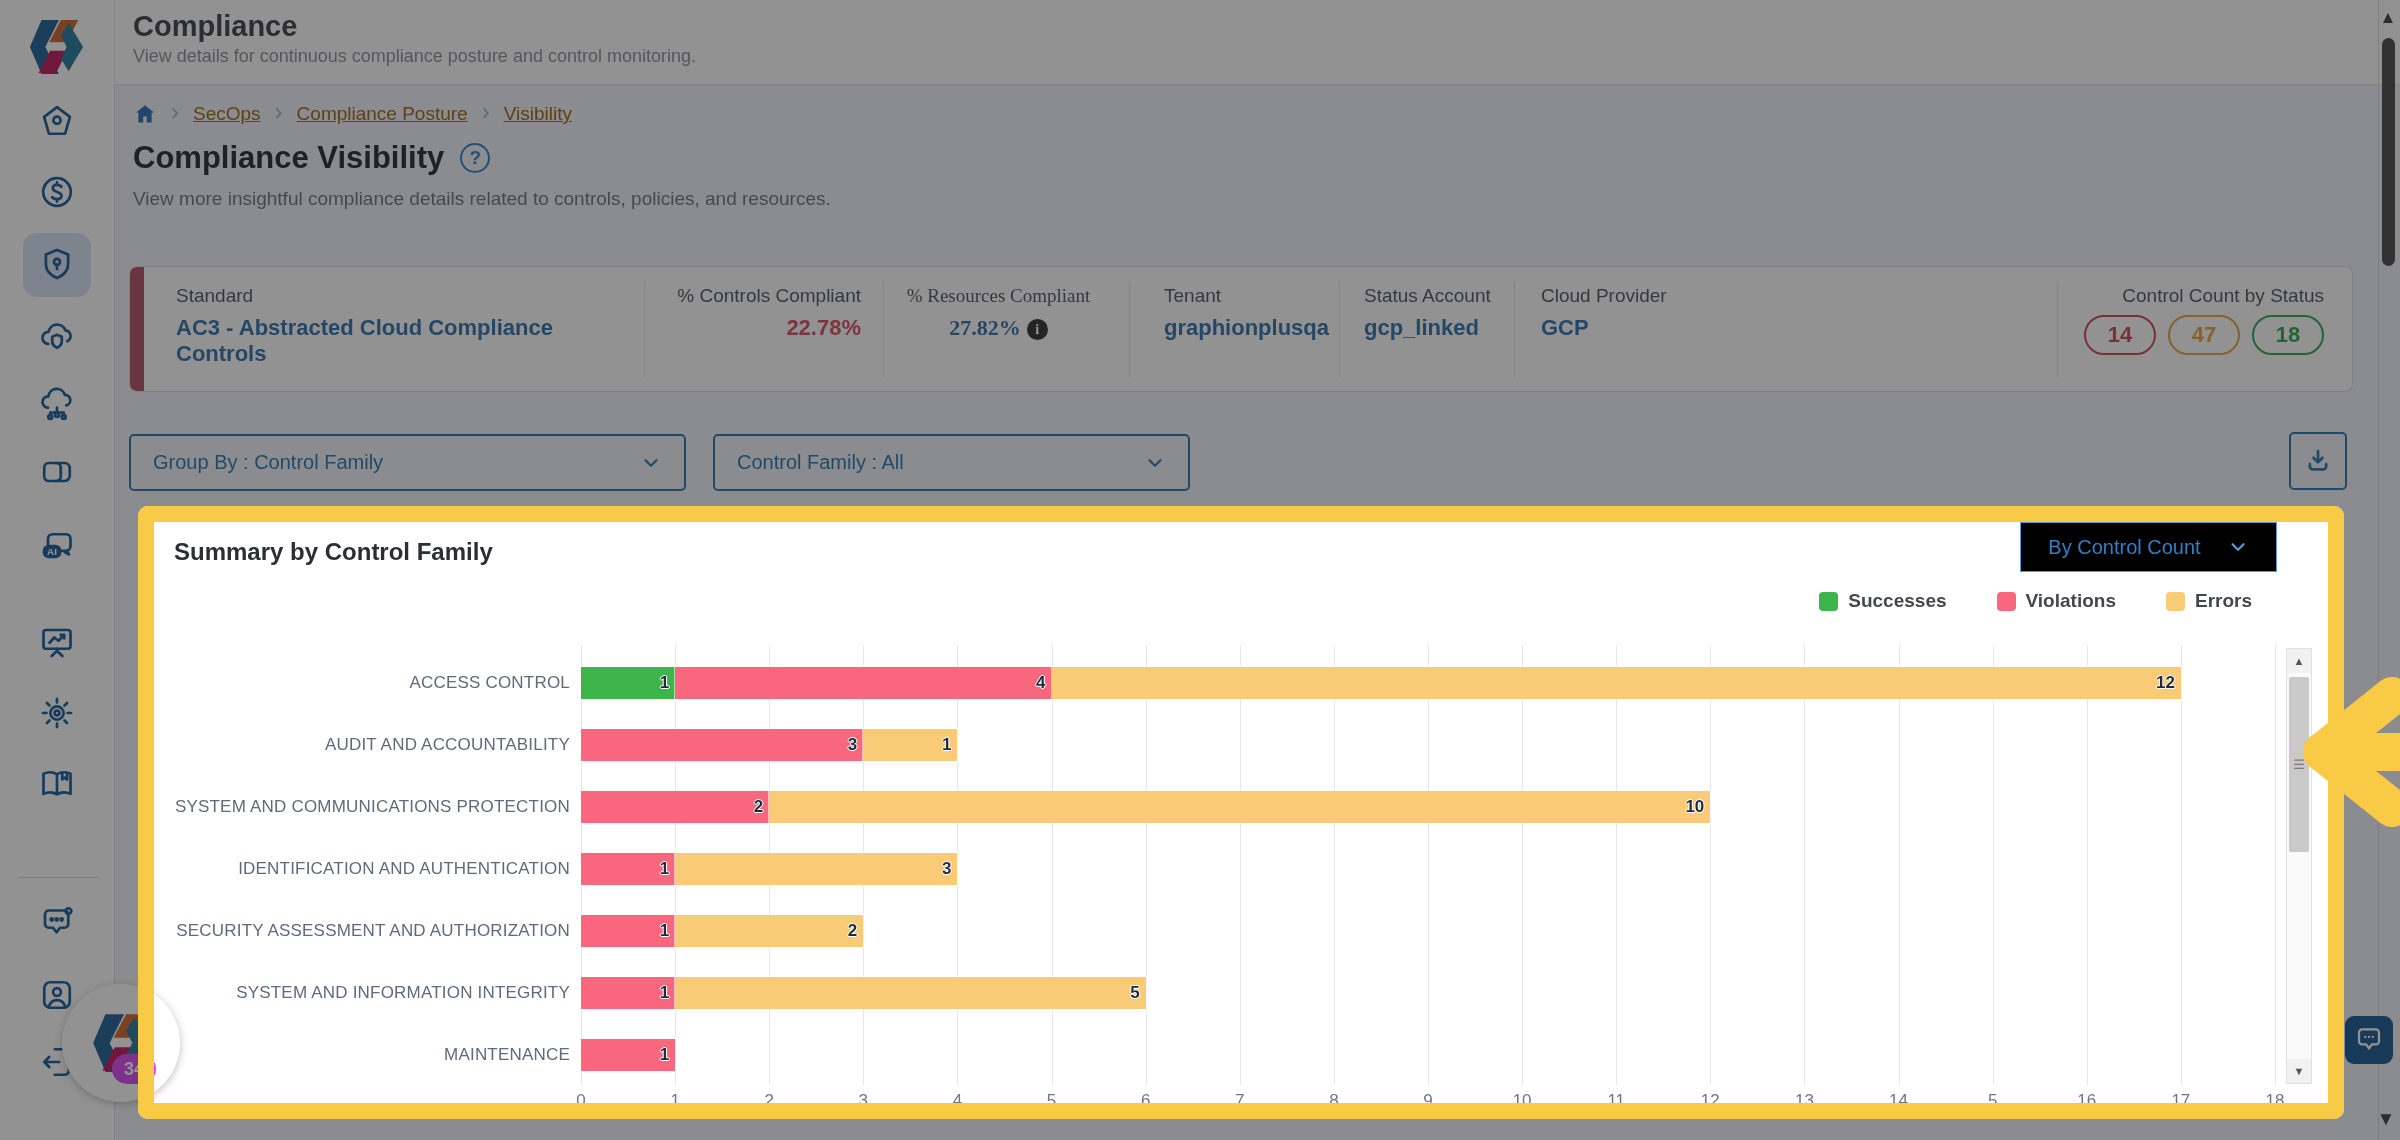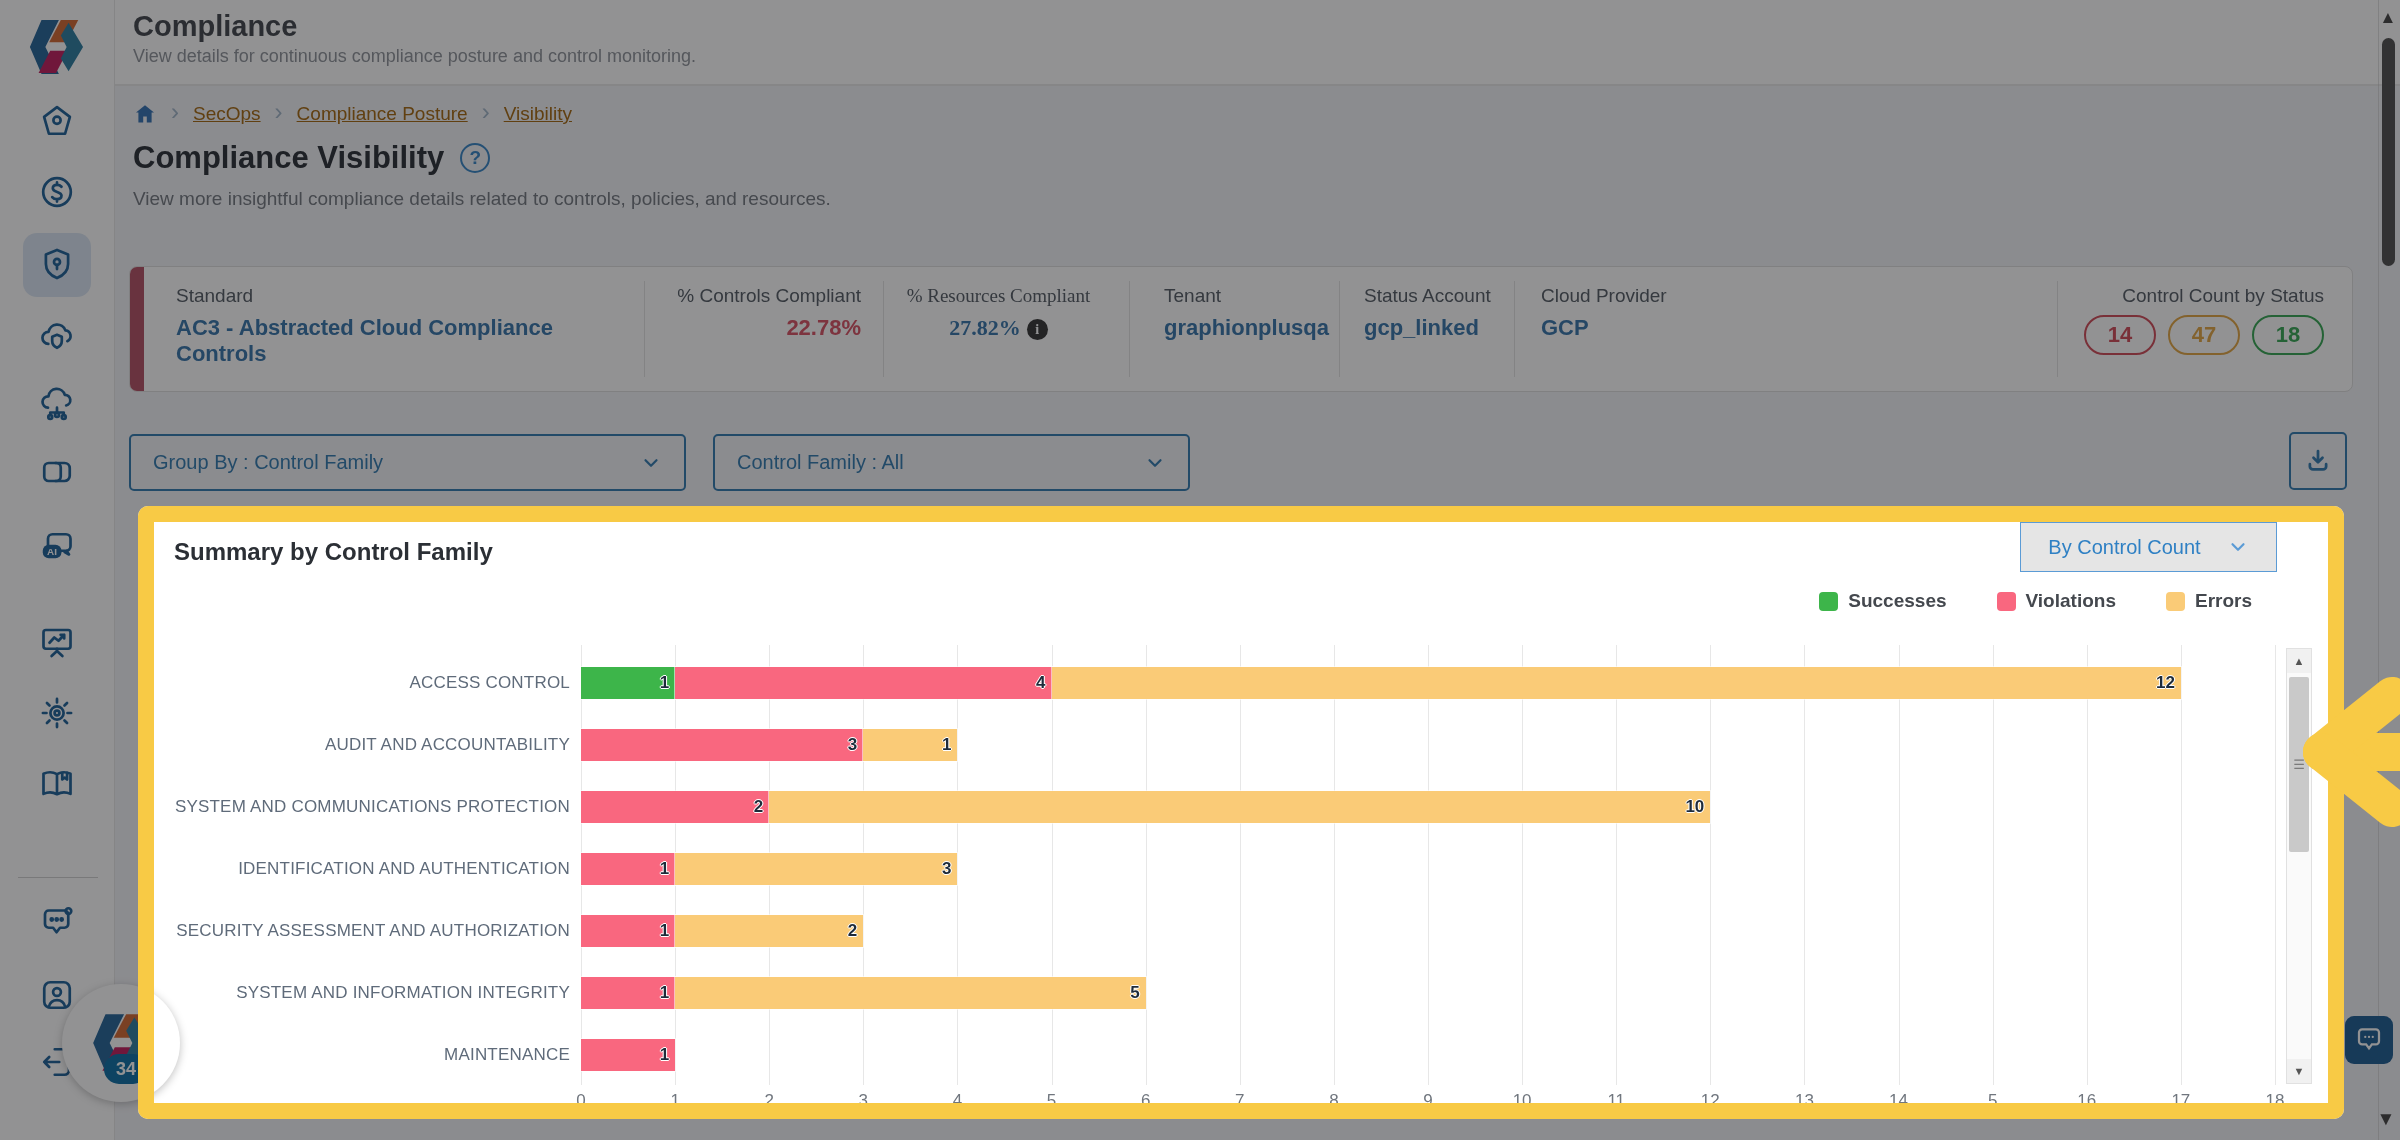--- a/index.html
+++ b/index.html
@@ -51,21 +51,21 @@
 
   
   .dropdown { position:absolute; height:57px; border:2px solid #2a76ad; border-radius:5px; background:#f2f3f7; display:flex; align-items:center; justify-content:space-between; padding:0 22px; color:#2a76ad; font-size:20px; cursor:pointer; }
   .dd-group { left:13px; top:346px; width:557px; }
   .dd-family { left:597px; top:346px; width:477px; }
   .dl-btn { position:absolute; left:2173px; top:344px; width:58px; height:58px; border:2px solid #2a76ad; border-radius:5px; display:flex; align-items:center; justify-content:center; background:#f2f3f7; cursor:pointer; }
 
   
   .chart-card { position:absolute; left:154px; top:522px; width:2174px; height:581px; background:#fff; z-index:5; }
   .chart-title { position:absolute; left:20px; top:16px; font-size:24px; font-weight:700; color:#2b2f35; }
-  .count-dd { position:absolute; left:1866px; top:0; width:257px; height:50px; border:1px solid #5b9bd5; background:#e5e5e5; color:#2f80c4; font-size:20px; display:flex; align-items:center; justify-content:center; gap:26px; cursor:pointer; }
+  .count-dd { position:absolute; left:1866px; top:0; width:257px; height:50px; border:1px solid #5b9bd5; background:#000000; color:#2f80c4; font-size:20px; display:flex; align-items:center; justify-content:center; gap:26px; cursor:pointer; }
   .legend { position:absolute; right:76px; top:68px; display:flex; gap:50px; }
   .legend-item { display:flex; align-items:center; gap:10px; font-size:19px; font-weight:700; color:#44484e; cursor:pointer; }
   .legend-swatch { width:19px; height:19px; border-radius:4px; }
 
   .plot { position:absolute; left:427px; top:123px; width:1694px; height:440px; }
   .grid-line { position:absolute; top:0; bottom:0; width:1px; background:#e7e7e7; }
   .bar-row { position:absolute; height:32px; display:flex; }
   .bar-seg { height:100%; display:flex; align-items:center; justify-content:flex-end; padding-right:6px; font-size:17px; font-weight:700; color:#1e2b3a; text-shadow:-1px 0 #fff,1px 0 #fff,0 -1px #fff,0 1px #fff; outline:1px solid rgba(255,255,255,.55); }
   .cat-label { position:absolute; left:16px; width:400px; text-align:right; font-size:17px; color:#5f6b7a; letter-spacing:.2px; }
   .tick-label { position:absolute; top:569px; font-size:17px; color:#70767e; transform:translateX(-50%); }
@@ -81,21 +81,21 @@
 
   
   .pg-scroll-up { position:absolute; left:2379px; top:8px; width:18px; height:20px; color:#3c3c3c; font-size:17px; text-align:center; z-index:1; cursor:pointer; }
   .pg-thumb { position:absolute; left:2382px; top:38px; width:13px; height:228px; background:#474747; border-radius:7px; z-index:1; cursor:grab; }
   .pg-scroll-down { position:absolute; left:2374px; top:1108px; width:24px; height:24px; color:#3c3c3c; font-size:19px; text-align:center; z-index:1; cursor:pointer; }
   .pg-track-line { position:absolute; left:2378px; top:0; width:1px; height:1140px; background:#bdbdbd; opacity:.5; }
 
   
   .chat-widget { position:absolute; left:2345px; top:1016px; width:48px; height:48px; background:#15578f; border-radius:9px; display:flex; align-items:center; justify-content:center; z-index:6; cursor:pointer; }
   .float-logo { position:absolute; left:62px; top:984px; width:118px; height:118px; background:#fff; border-radius:50%; box-shadow:0 2px 8px rgba(0,0,0,.25); display:flex; align-items:center; justify-content:center; z-index:6; cursor:pointer; }
-  .float-badge { position:absolute; left:104px; top:1054px; width:44px; height:30px; background:#0369a1; border-radius:15px; color:#fff; font-size:18px; font-weight:700; display:flex; align-items:center; justify-content:center; z-index:7; }
+  .float-badge { position:absolute; left:112px; top:1054px; width:44px; height:30px; background:#d946ef; border-radius:15px; color:#fff; font-size:18px; font-weight:700; display:flex; align-items:center; justify-content:center; z-index:7; }
 
   svg.line-ico { fill:none; stroke:#155a94; stroke-width:1.8; stroke-linecap:round; stroke-linejoin:round; }
 </style>
 </head>
 <body>
 
 <div class="sidebar">
   <div class="logo">
     <svg width="58" height="62" viewBox="0 0 60 64">
       <polygon points="15,4 33,4 19,32 33,60 15,60 3,32" fill="#1b5e94"></polygon>

